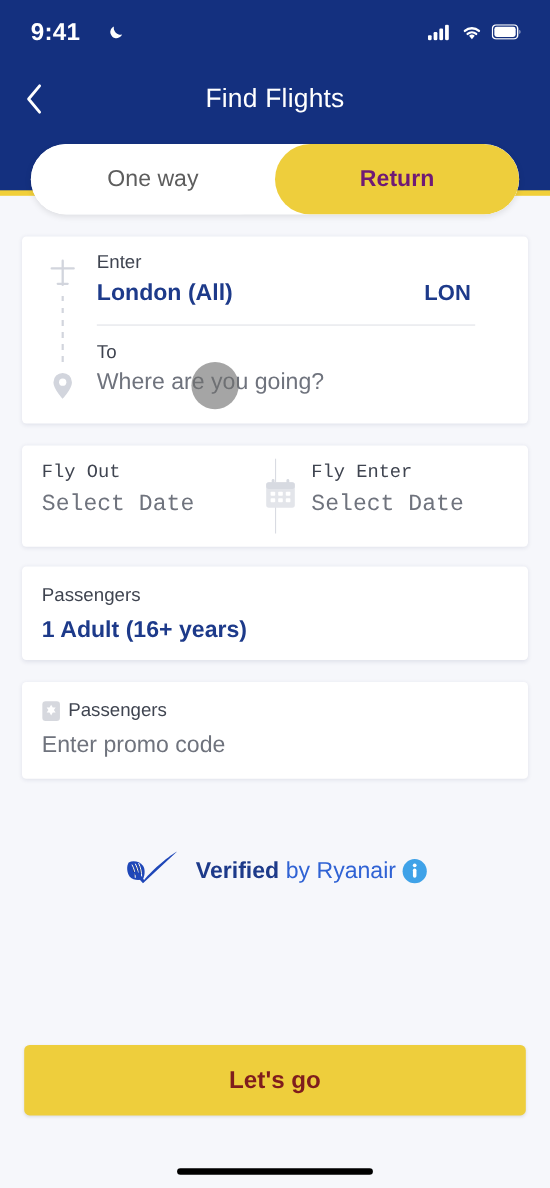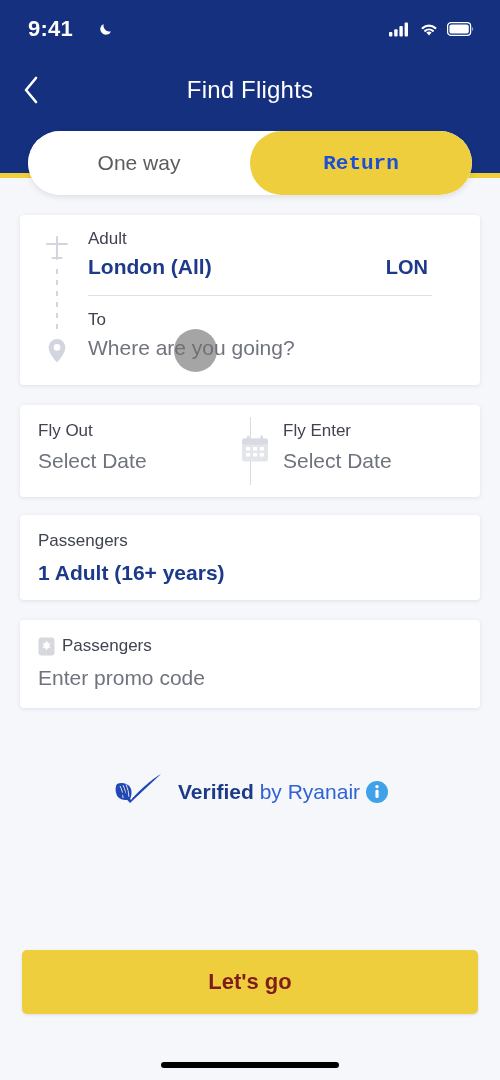--- a/index.html
+++ b/index.html
@@ -107,24 +107,23 @@
     flex: 1;
     display: flex;
     align-items: center;
     justify-content: center;
     font-size: 21px;
     cursor: pointer;
     border-radius: 32px;
   }
   .seg-item.inactive { color: #5d5d5d; background: #ffffff; }
   .seg-item.active {
-    color: #1d4ed8;
+    color: #701a75;
     background: #eece3c;
     font-weight: bold;
-    font-family: Liberation Mono, monospace;
   }
 
   
   .card {
     position: absolute;
     left: 20px;
     width: 460px;
     background: #ffffff;
     border-radius: 4px;
     box-shadow: 0 1px 4px rgba(30,40,90,0.10);
@@ -181,20 +180,21 @@
     background: #dfe1e7;
     width: 344px;
   }
 
   
   .card-dates { top: 405px; height: 92px; }
   .dates-inner {
     display: flex;
     height: 92px;
     position: relative;
+    font-family: Liberation Mono, monospace;
   }
   .date-col {
     flex: 1;
     padding: 16px 0 0 18px;
   }
   .date-col.right { padding-left: 48px; }
   .date-label { font-size: 17px; color: #3f4450; margin-bottom: 8px; }
   .date-value { font-size: 21px; color: #6f737d; }
   .date-divider {
     position: absolute;
@@ -332,21 +332,21 @@
       </svg>
       <div class="dots"></div>
       <svg width="26" height="30" viewBox="0 0 26 30" style="position:absolute;left:2px;top:104px">
         <path d="M13 2a8.4 8.4 0 0 1 8.4 8.4c0 6.2-8.4 15-8.4 15S4.6 16.6 4.6 10.4A8.4 8.4 0 0 1 13 2z" fill="#d2d5dd"></path>
         <circle cx="13" cy="10.4" r="3.3" fill="#ffffff"></circle>
       </svg>
     </div>
 
     <div class="route-fields">
       <div>
-        <div class="field-label">Adult</div>
+        <div class="field-label">Enter</div>
         <div class="field-row">
           <span class="field-value-filled">London (All)</span>
           <span class="field-code">LON</span>
         </div>
       </div>
       <div class="route-divider"></div>
       <div>
         <div class="field-label">To</div>
         <div class="field-placeholder">Where are you going?</div>
       </div>

